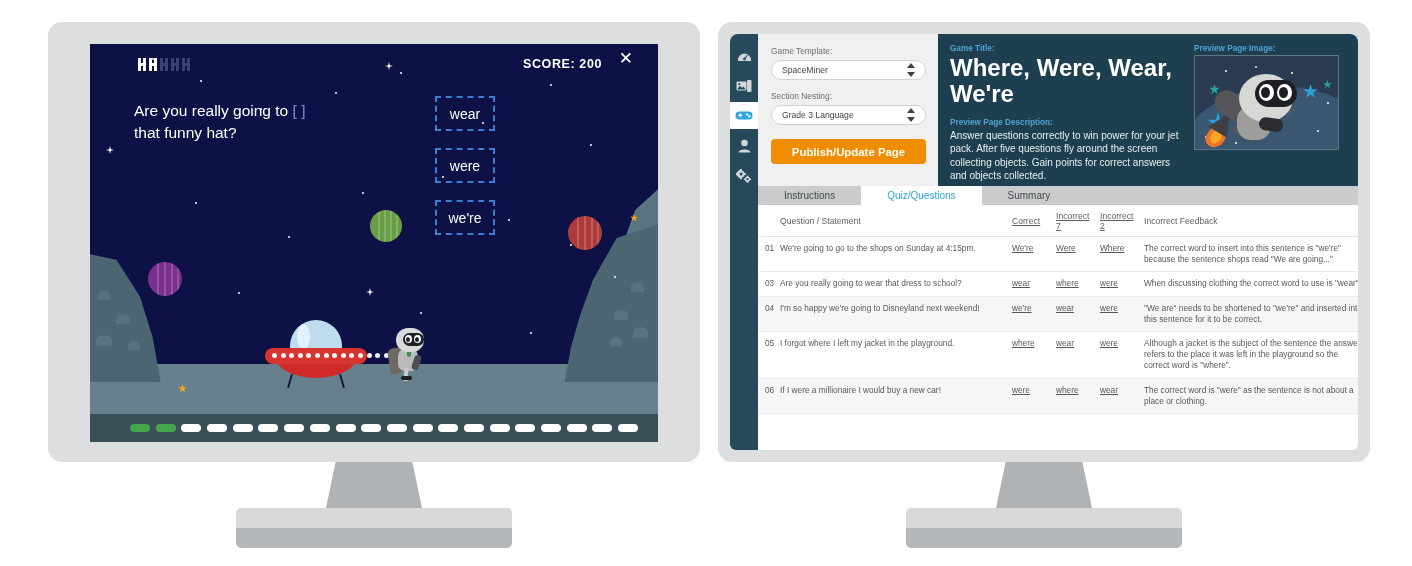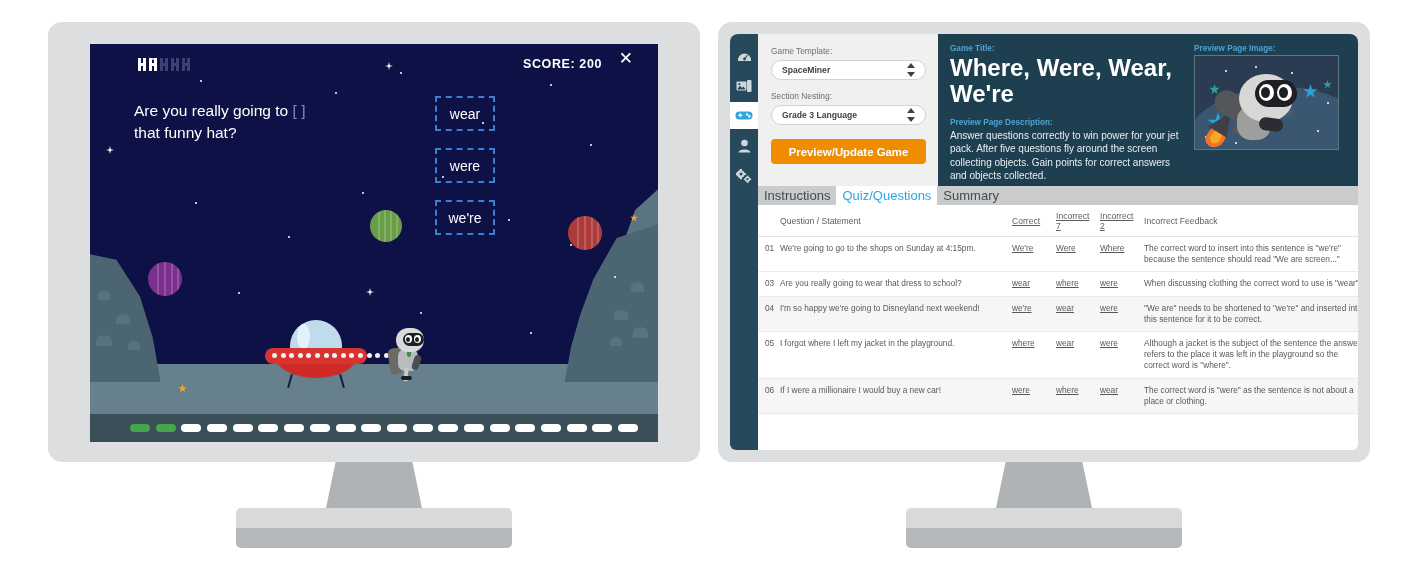--- a/index.html
+++ b/index.html
@@ -222,21 +222,21 @@
   .right-body { flex: 1; display: flex; flex-direction: column; min-width: 0; }
   .top-zone { display: flex; height: 152px; }
   .form-zone {
     width: 180px; background: #f0f0f0; padding: 12px 13px 0 13px; flex: 0 0 180px;
   }
   .form-label { font-size: 8.4px; color: #6a6f73; margin-bottom: 4px; }
   .select-wrap { position: relative; margin-bottom: 11px; }
   .select-box {
     width: 155px; height: 20px; background: #fff; border: 1px solid #d0d2d4;
     border-radius: 10px; font-size: 8.6px; color: #3d4247;
-    display: flex; align-items: center; padding-left: 10px; cursor: pointer; font-weight: bold;
+    display: flex; align-items: center; padding-left: 10px; cursor: pointer;
   }
   .select-arrows {
     position: absolute; right: 10px; top: 3px; width: 8px; height: 14px;
     display: flex; flex-direction: column; justify-content: space-between; align-items: center;
   }
   .select-arrows i {
     width: 0; height: 0; border-left: 4px solid transparent; border-right: 4px solid transparent;
   }
   .select-arrows i.up { border-bottom: 5px solid #3d4247; }
   .select-arrows i.dn { border-top: 5px solid #3d4247; }
@@ -309,21 +309,21 @@
   .rk-leg {
     position: absolute; left: 22px; top: 60px; width: 26px; height: 7px;
     background: #55565a; border-radius: 4px; transform: rotate(28deg);
   }
   .rk-green { position: absolute; left: 58px; top: 38px; width: 9px; height: 12px; background: #4e9a3a; border-radius: 5px; }
 
   .tabs {
     height: 19px; background: #c9cbcc; display: flex; align-items: stretch; flex: 0 0 19px;
   }
   .tab {
-    padding: 0 6px; display: flex; align-items: center; font-size: 13px; color: #454a4e;
+    padding: 0 26px; display: flex; align-items: center; font-size: 10px; color: #454a4e;
     cursor: pointer;
   }
   .tab.active { background: #ffffff; color: #2ca6e0; }
 
   .table-zone { flex: 1; background: #ffffff; overflow: hidden; position: relative; }
   table.qt { width: 100%; border-collapse: collapse; table-layout: fixed; }
   table.qt th {
     font-size: 8.6px; color: #5a5f63; font-weight: normal; text-align: left;
     padding: 6px 4px 5px 0; border-bottom: 1px solid #e2e3e4;
   }
@@ -589,21 +589,21 @@
                   </span>
               </div>
               <div class="form-label">Section Nesting:</div>
               <div class="select-wrap">
                 <div class="select-box">Grade 3 Language</div>
                 <span class="select-arrows">
                     <i class="up"></i>
                     <i class="dn"></i>
                   </span>
               </div>
-              <button class="publish-btn">Preview/Update Game</button>
+              <button class="publish-btn">Publish/Update Page</button>
             </div>
 
             <div class="title-zone">
               <div class="title-col">
                 <div class="tl-label">Game Title:</div>
                 <div class="game-title">Where, Were, Wear, We're</div>
                 <div class="tl-label">Preview Page Description:</div>
                 <div class="desc">Answer questions correctly to win power for your jet pack. After five questions fly around the screen collecting objects. Gain points for correct answers and objects collected.</div>
               </div>
               <div class="preview-col">
@@ -663,21 +663,21 @@
                   <th class="c-fb">Incorrect Feedback</th>
                 </tr>
               </thead>
               <tbody>
                 <tr>
                   <td class="c-num">01</td>
                   <td class="c-q">We're going to go to the shops on Sunday at 4:15pm.</td>
                   <td class="c-a">We're</td>
                   <td class="c-a">Were</td>
                   <td class="c-a">Where</td>
-                  <td class="c-fb">The correct word to insert into this sentence is "we're" because the sentence should read "We are screen..."</td>
+                  <td class="c-fb">The correct word to insert into this sentence is "we're" because the sentence shops read "We are going..."</td>
                 </tr>
                 <tr>
                   <td class="c-num">03</td>
                   <td class="c-q">Are you really going to wear that dress to school?</td>
                   <td class="c-a">wear</td>
                   <td class="c-a">where</td>
                   <td class="c-a">were</td>
                   <td class="c-fb">When discussing clothing the correct word to use is "wear".</td>
                 </tr>
                 <tr class="alt">

